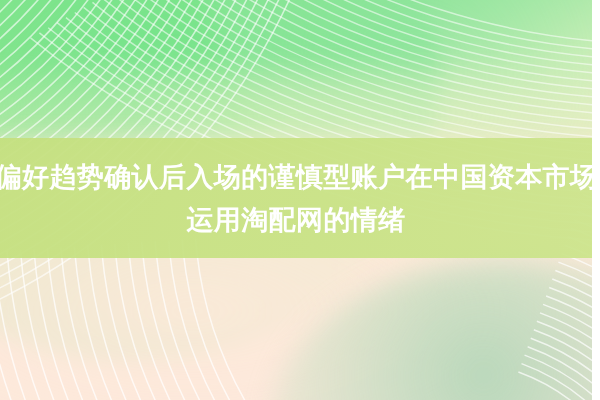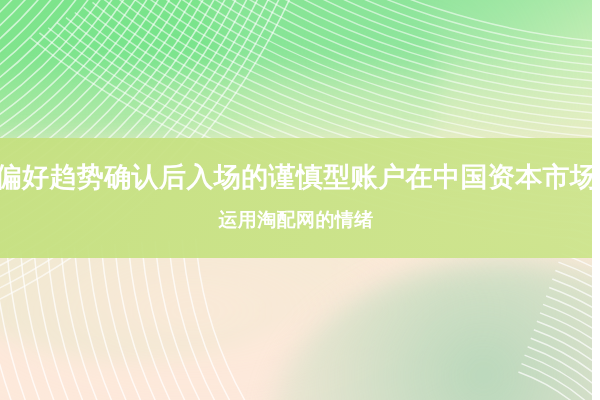--- a/index.html
+++ b/index.html
@@ -142,21 +142,21 @@
     line-height: 43px;
     letter-spacing: 0.4px;
     text-align: center;
     white-space: nowrap;
     font-family: "DejaVu Sans", "Liberation Sans", sans-serif;
   }
   .headline-line2 {
     margin: 0;
     color: #ffffff;
     font-weight: 700;
-    font-size: 19px;
+    font-size: 27px;
     line-height: 43px;
     letter-spacing: 0.4px;
     text-align: right;
     white-space: nowrap;
     font-family: "DejaVu Sans", "Liberation Sans", sans-serif;
   }
 </style>
 </head>
 <body>
 

